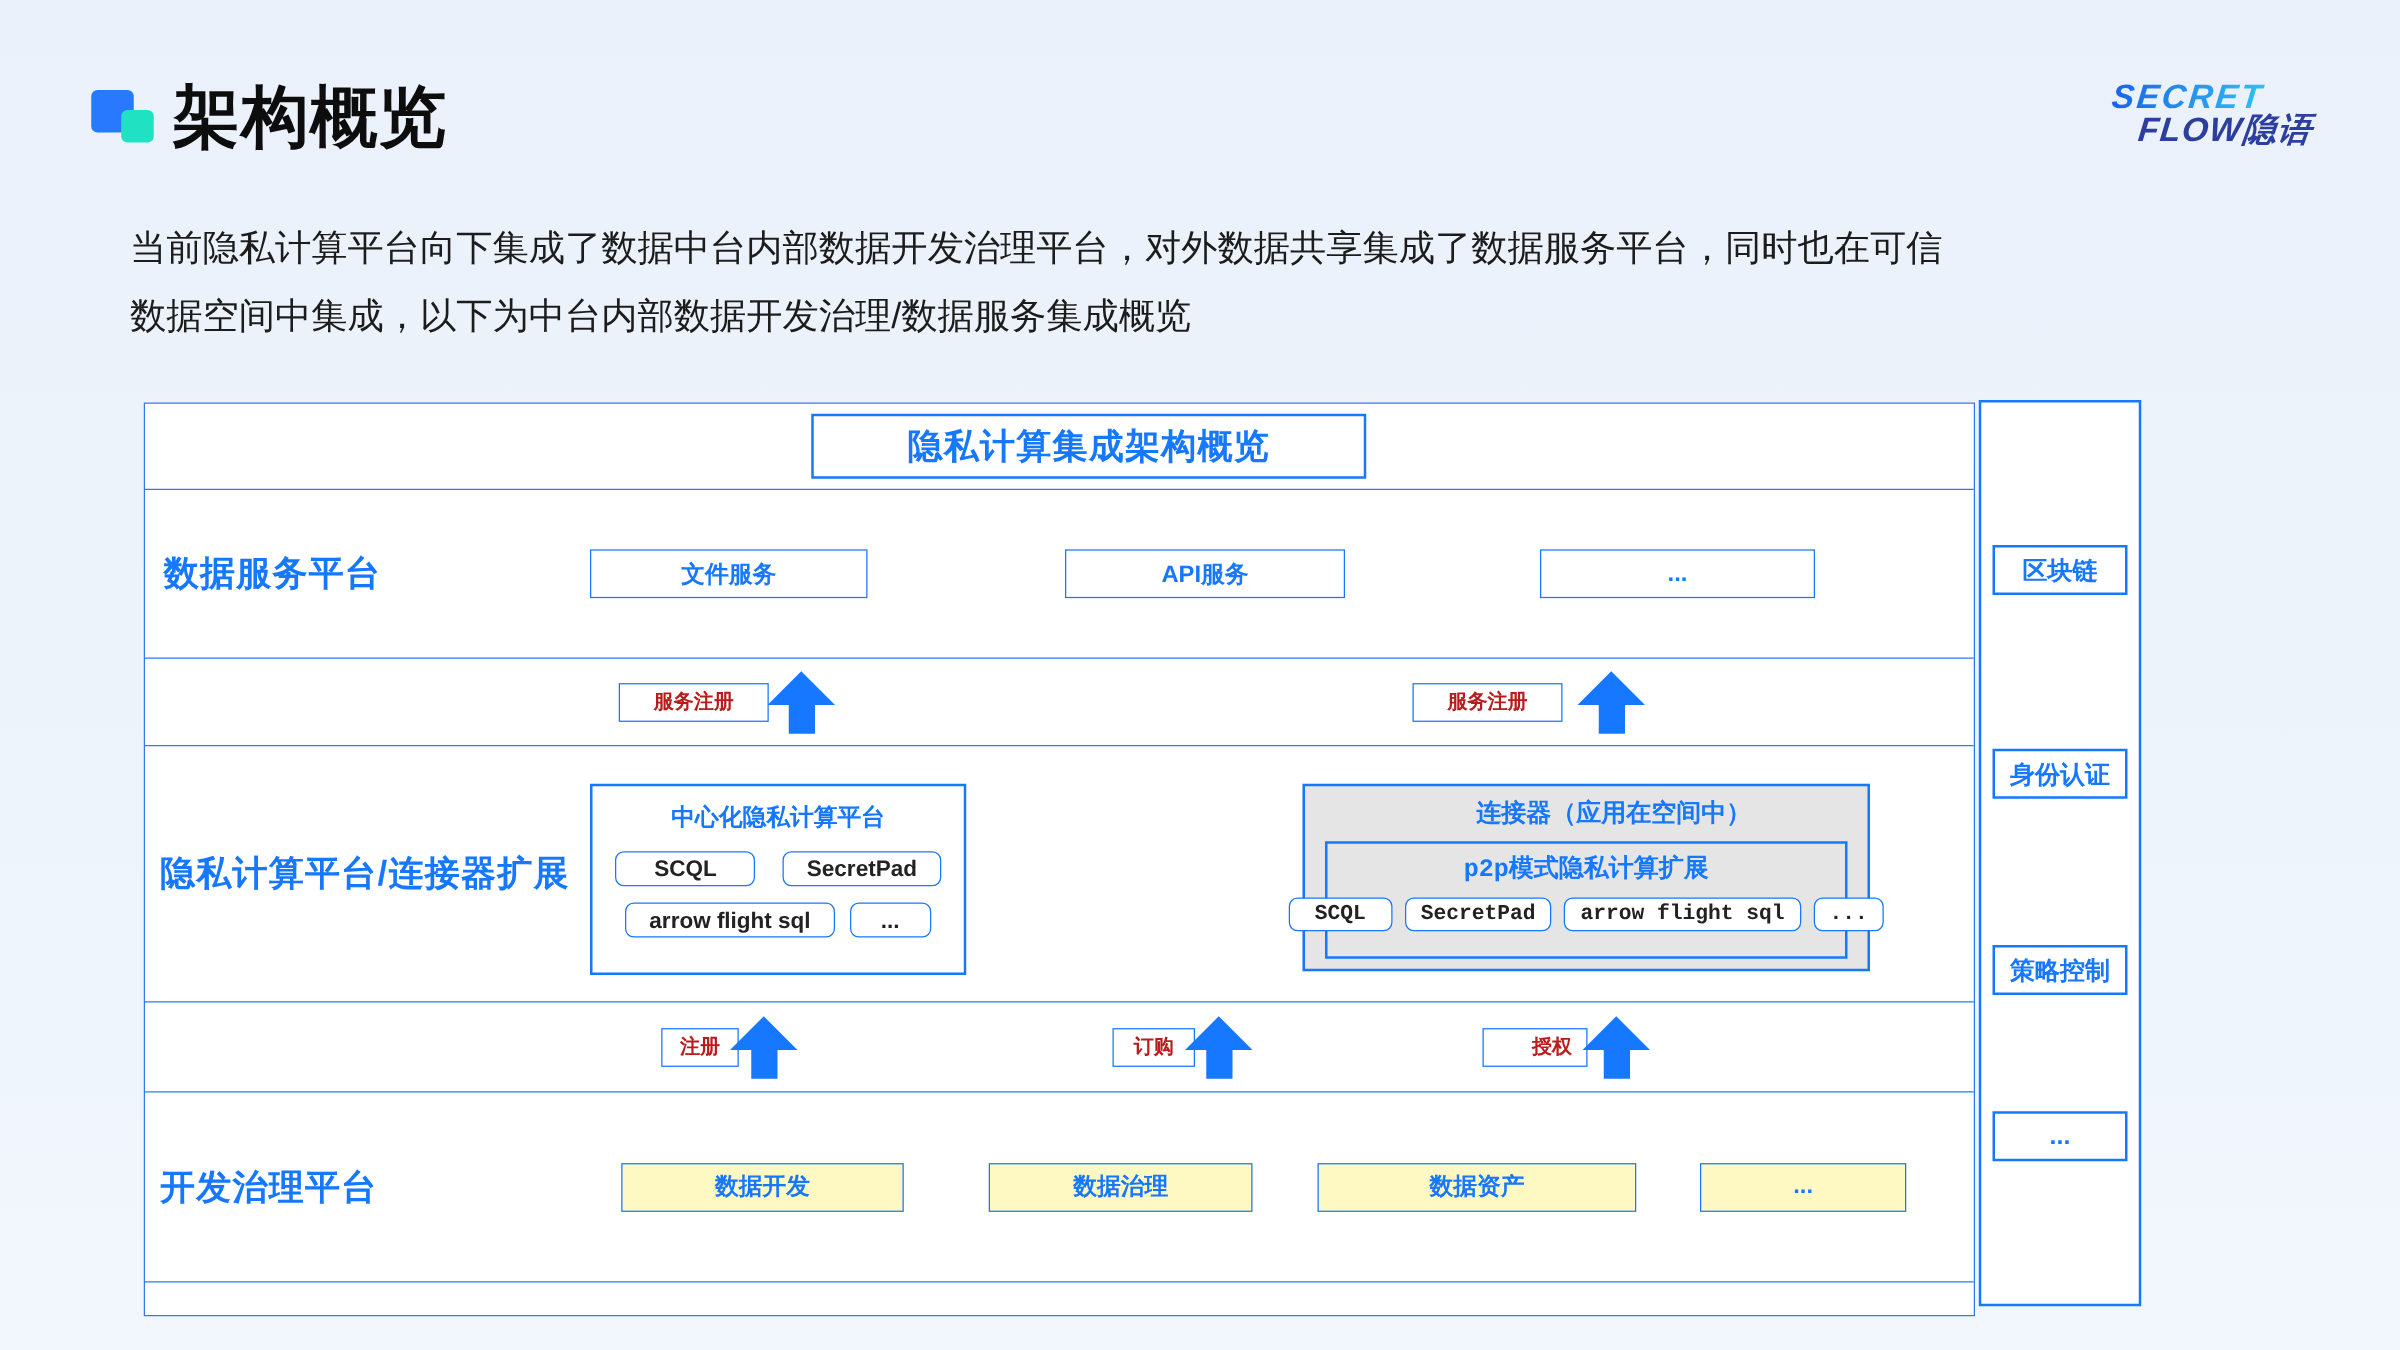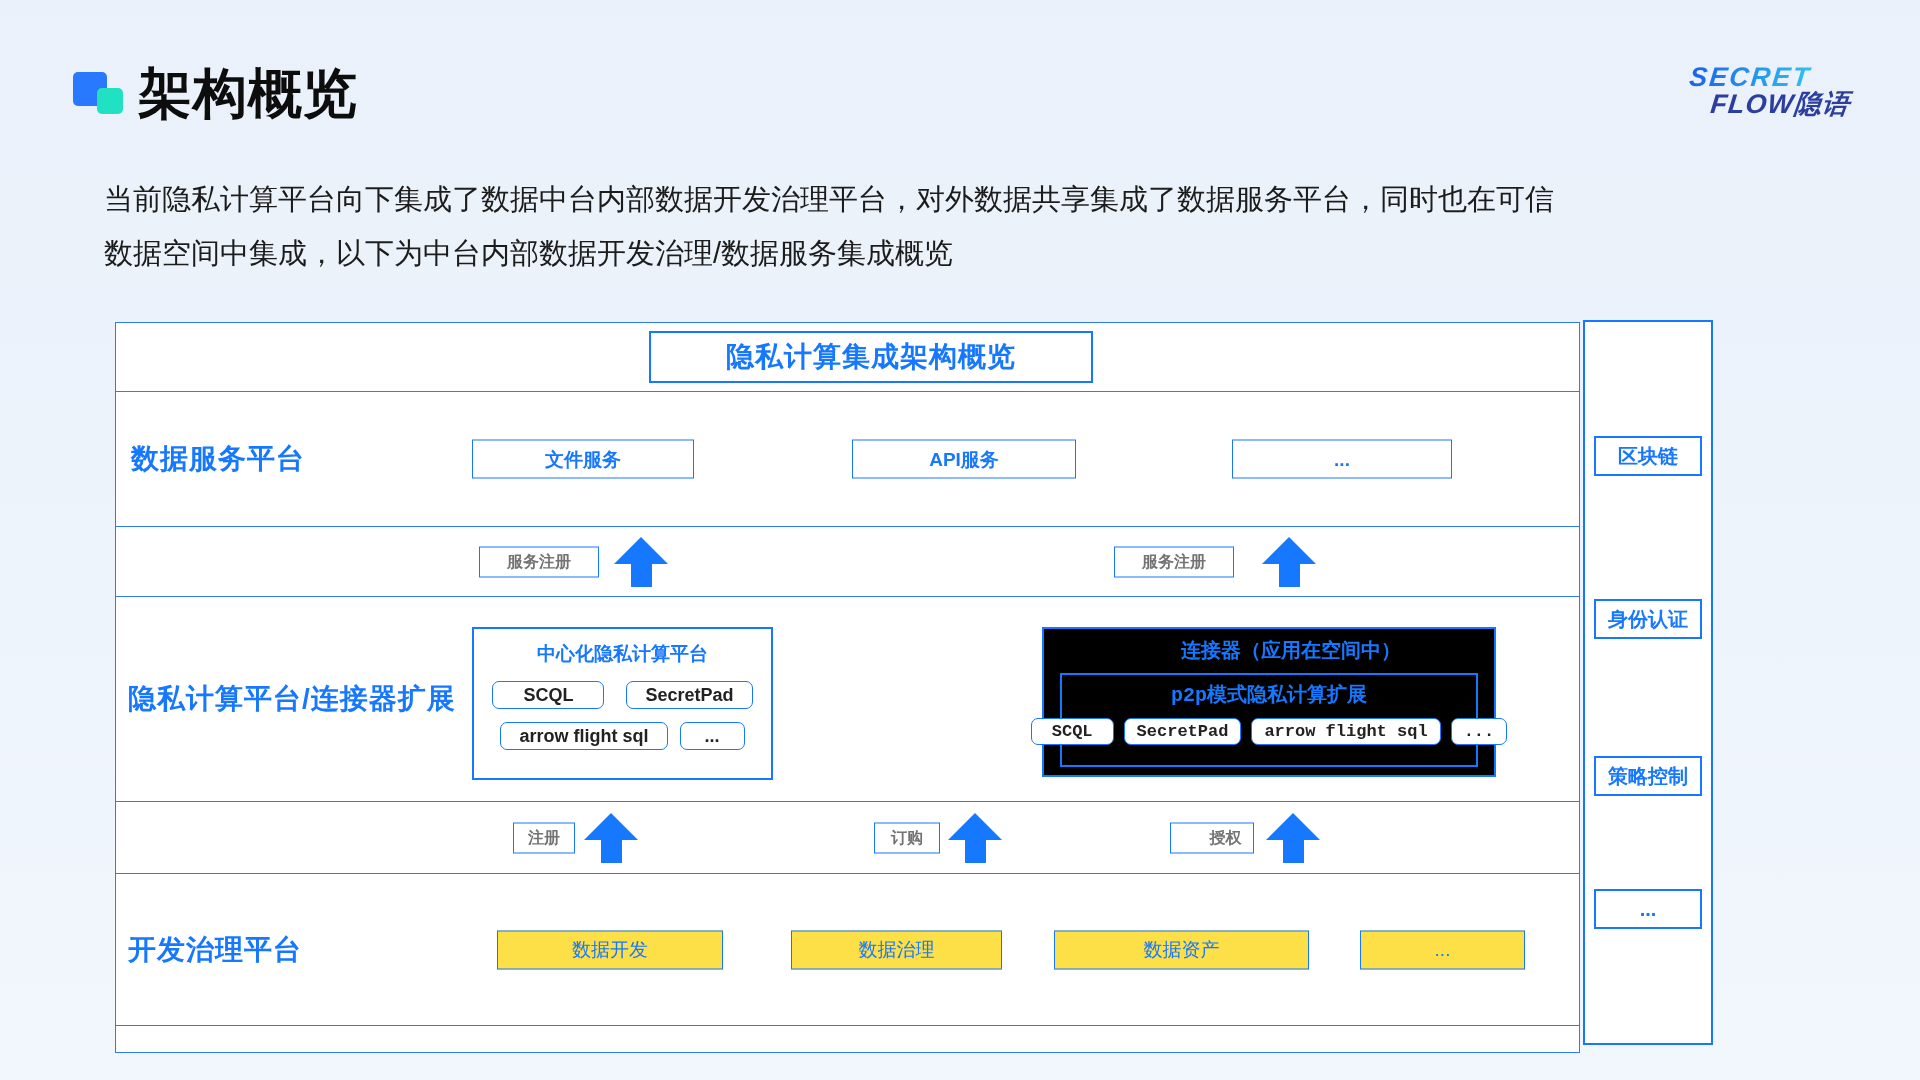--- a/index.html
+++ b/index.html
@@ -45,44 +45,44 @@
 
   .diagram-title-box{position:absolute;left:533px;top:8px;width:444px;height:52px;border:2px solid var(--blue);
     display:flex;align-items:center;justify-content:center;font-size:28px;font-weight:bold;color:var(--blue);letter-spacing:1px;background:#fff;}
 
   .row-label{position:absolute;left:15px;top:50%;transform:translateY(-50%);font-size:28px;font-weight:bold;color:var(--blue);letter-spacing:1px;}
 
   .obox{position:absolute;top:50%;transform:translateY(-50%);height:39px;border:1.5px solid var(--blue);background:#fff;
     display:flex;align-items:center;justify-content:center;font-size:19px;font-weight:bold;color:var(--blue);text-align:right;}
 
   .arrow-tag{position:absolute;top:50%;transform:translateY(-50%);height:31px;border:1.5px solid var(--blue);background:#fff;
-    display:flex;align-items:center;justify-content:center;font-size:16px;font-weight:bold;color:#737373;}
+    display:flex;align-items:center;justify-content:center;font-size:16px;font-weight:bold;color:#b91c1c;margin-left:16px;}
 
   .up-arrow{position:absolute;top:50%;transform:translateY(-50%);width:54px;}
   .up-arrow .tri{width:0;height:0;margin:0 auto;border-left:27px solid transparent;border-right:27px solid transparent;border-bottom:27px solid var(--blue);}
   .up-arrow .stem{width:21px;height:23px;margin:0 auto;background:var(--blue);}
 
   .central-box{position:absolute;left:356px;top:30px;width:301px;height:153px;border:2px solid var(--blue);background:#fff;}
   .central-box .box-title{margin-top:12px;text-align:center;font-size:19px;font-weight:bold;color:var(--blue);}
   .chip-row{display:flex;justify-content:center;align-items:center;gap:22px;margin-top:14px;}
   .chip{height:28px;display:flex;align-items:center;justify-content:center;border:1.5px solid var(--blue);border-radius:7px;background:#fff;
     font-size:18px;font-weight:bold;color:#222;padding:0 18px;white-space:nowrap;}
   .chip.pad-wide{padding:0 30px;}
   .chip.pad-dots{padding:0 24px;}
 
-  .connector-box{position:absolute;left:926px;top:30px;width:454px;height:150px;border:2px solid var(--blue);background:#000000;padding-left:44px;}
+  .connector-box{position:absolute;left:926px;top:30px;width:454px;height:150px;border:2px solid var(--blue);background:#e5e5e5;padding-left:44px;}
   .connector-box .box-title{margin-top:8px;text-align:center;font-size:20px;font-weight:bold;color:var(--blue);}
   .p2p-box{position:absolute;left:16px;right:16px;top:44px;height:94px;border:2px solid var(--blue);font-family:Liberation Mono, monospace;}
   .p2p-box .box-title{margin-top:6px;}
   .p2p-chips{display:flex;justify-content:center;align-items:center;gap:10px;margin-top:10px;}
   .p2p-chips .chip{height:27px;font-size:17px;padding:0 12px;}
   .p2p-chips .chip.pad-wide{padding:0 20px;}
 
-  .gbox{position:absolute;top:50%;transform:translateY(-50%);height:39px;border:1.5px solid var(--blue);background:#fde047;
-    display:flex;align-items:center;justify-content:center;font-size:19px;font-weight:normal;color:var(--blue);}
+  .gbox{position:absolute;top:50%;transform:translateY(-50%);height:39px;border:1.5px solid var(--blue);background:#fef9c3;
+    display:flex;align-items:center;justify-content:center;font-size:19px;font-weight:bold;color:var(--blue);}
 
   .sidebar-panel{position:absolute;left:1468px;top:-2px;width:130px;height:725px;background:#fff;border:2.5px solid var(--blue);}
   .side-item{position:absolute;left:9px;right:9px;height:40px;border:2px solid var(--blue);background:#fff;
     display:flex;align-items:center;justify-content:center;font-size:20px;font-weight:bold;color:var(--blue);}
 </style>
 </head>
 <body>
 
 <div class="slide">
 

